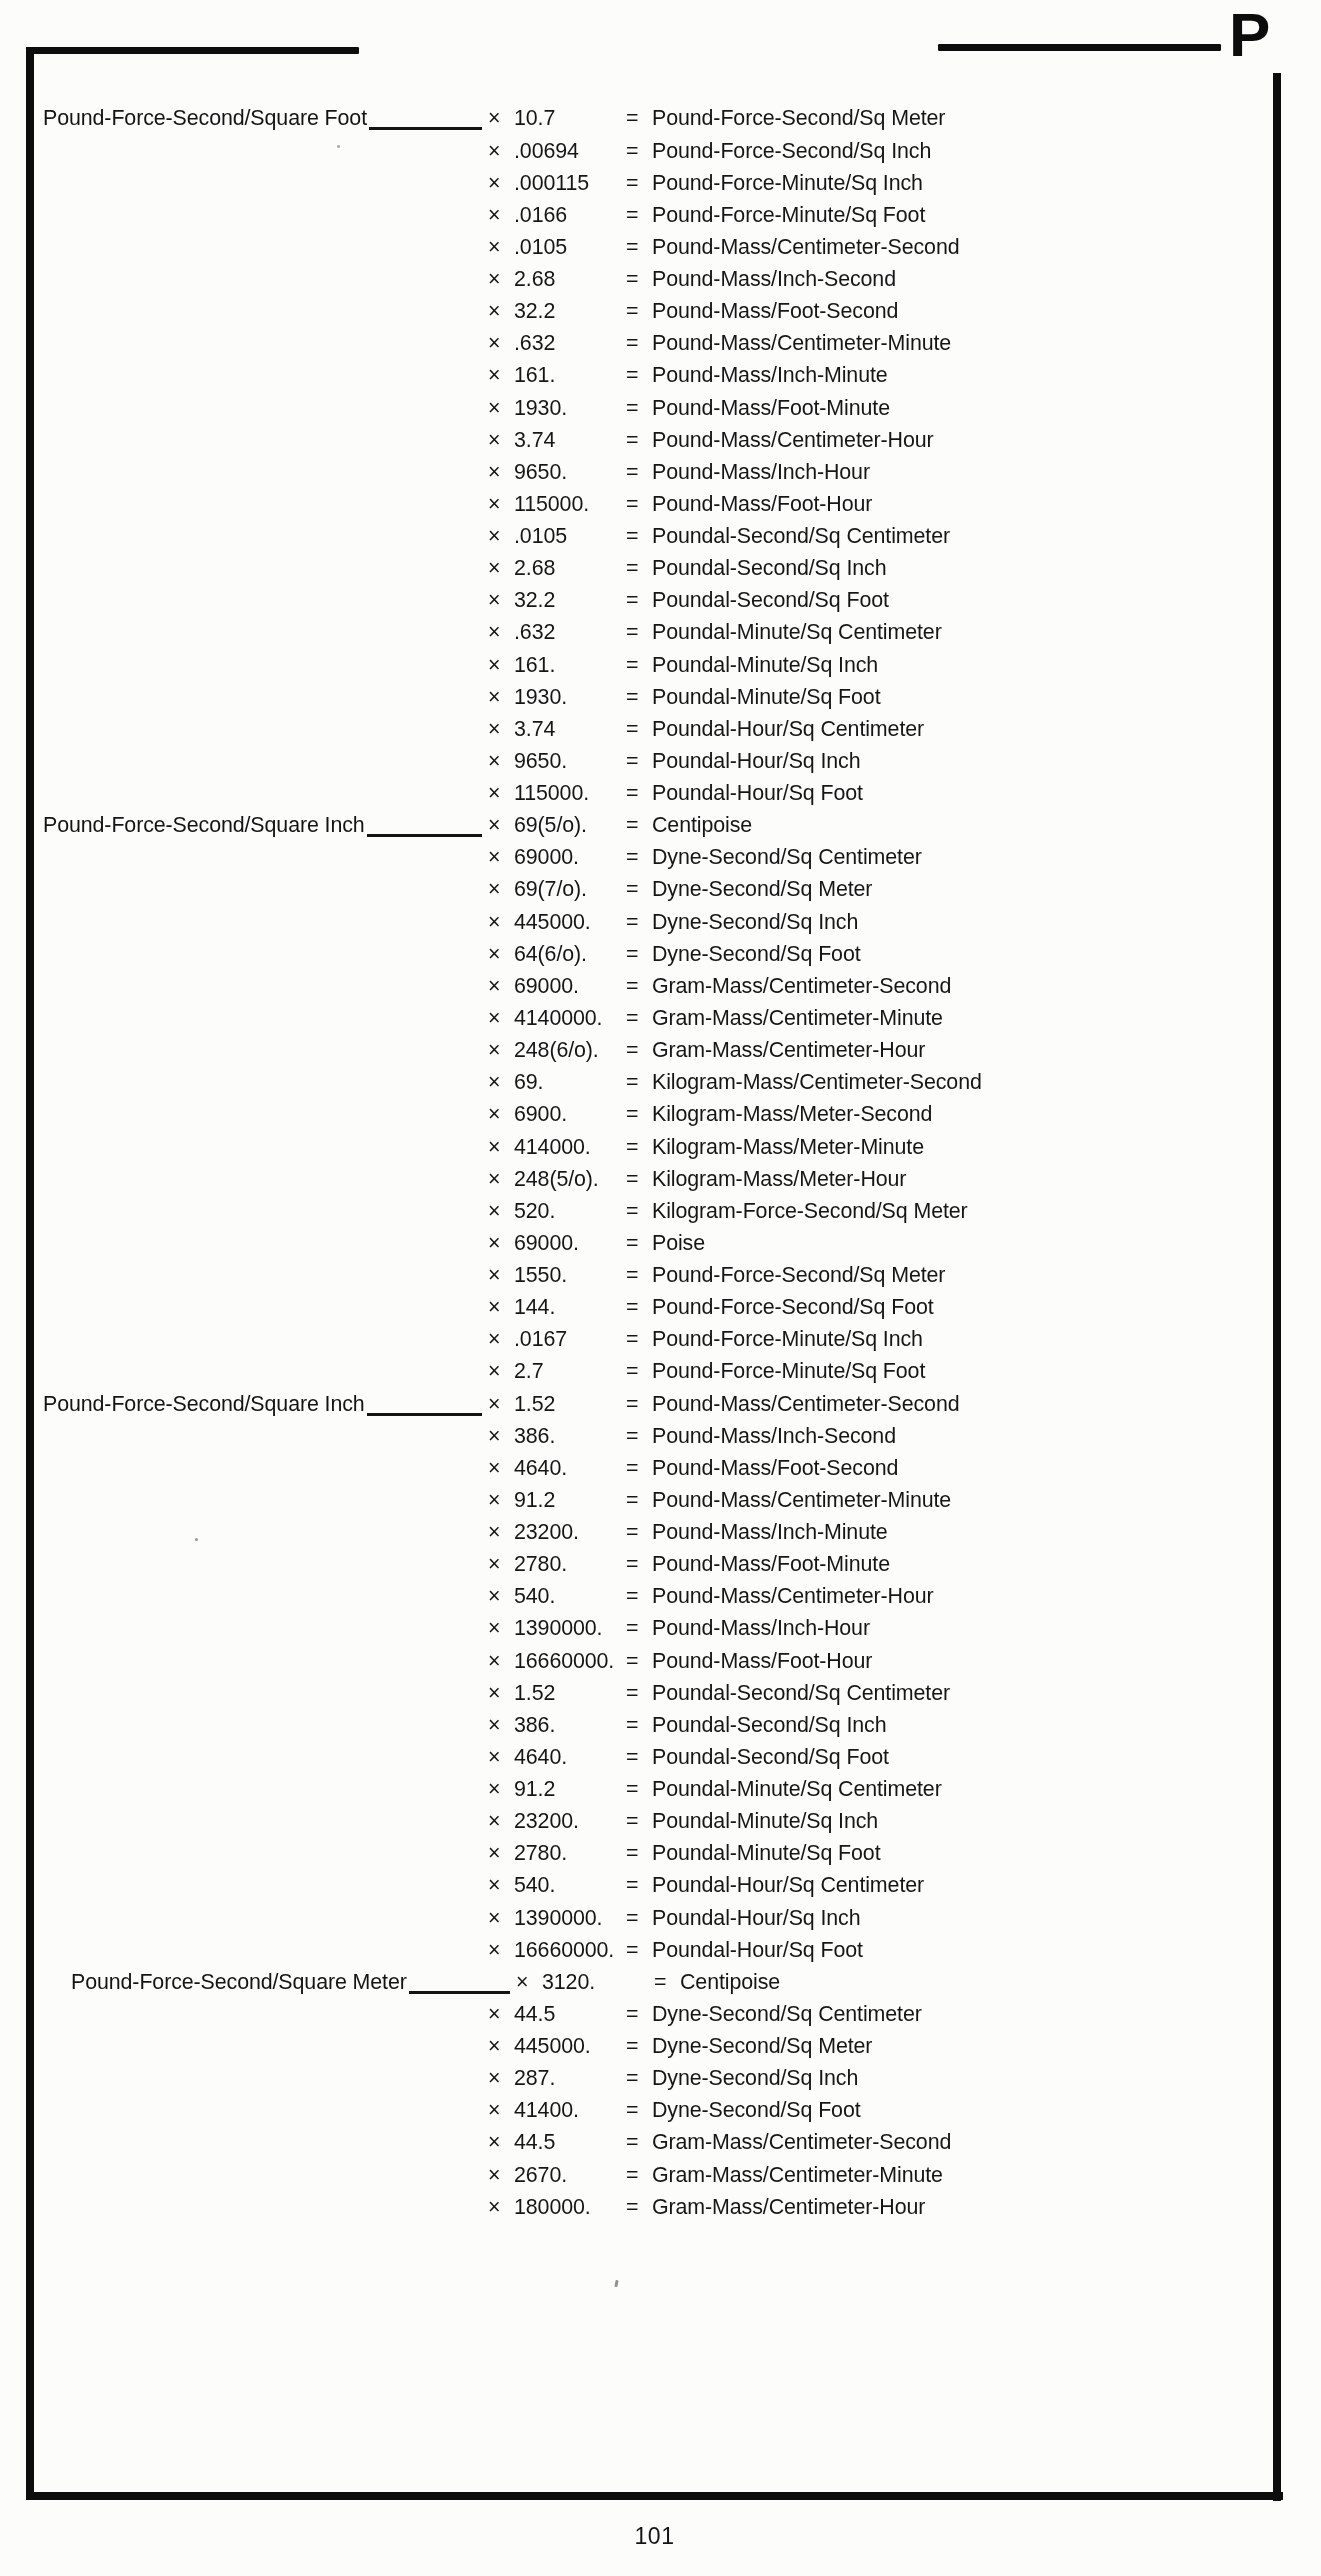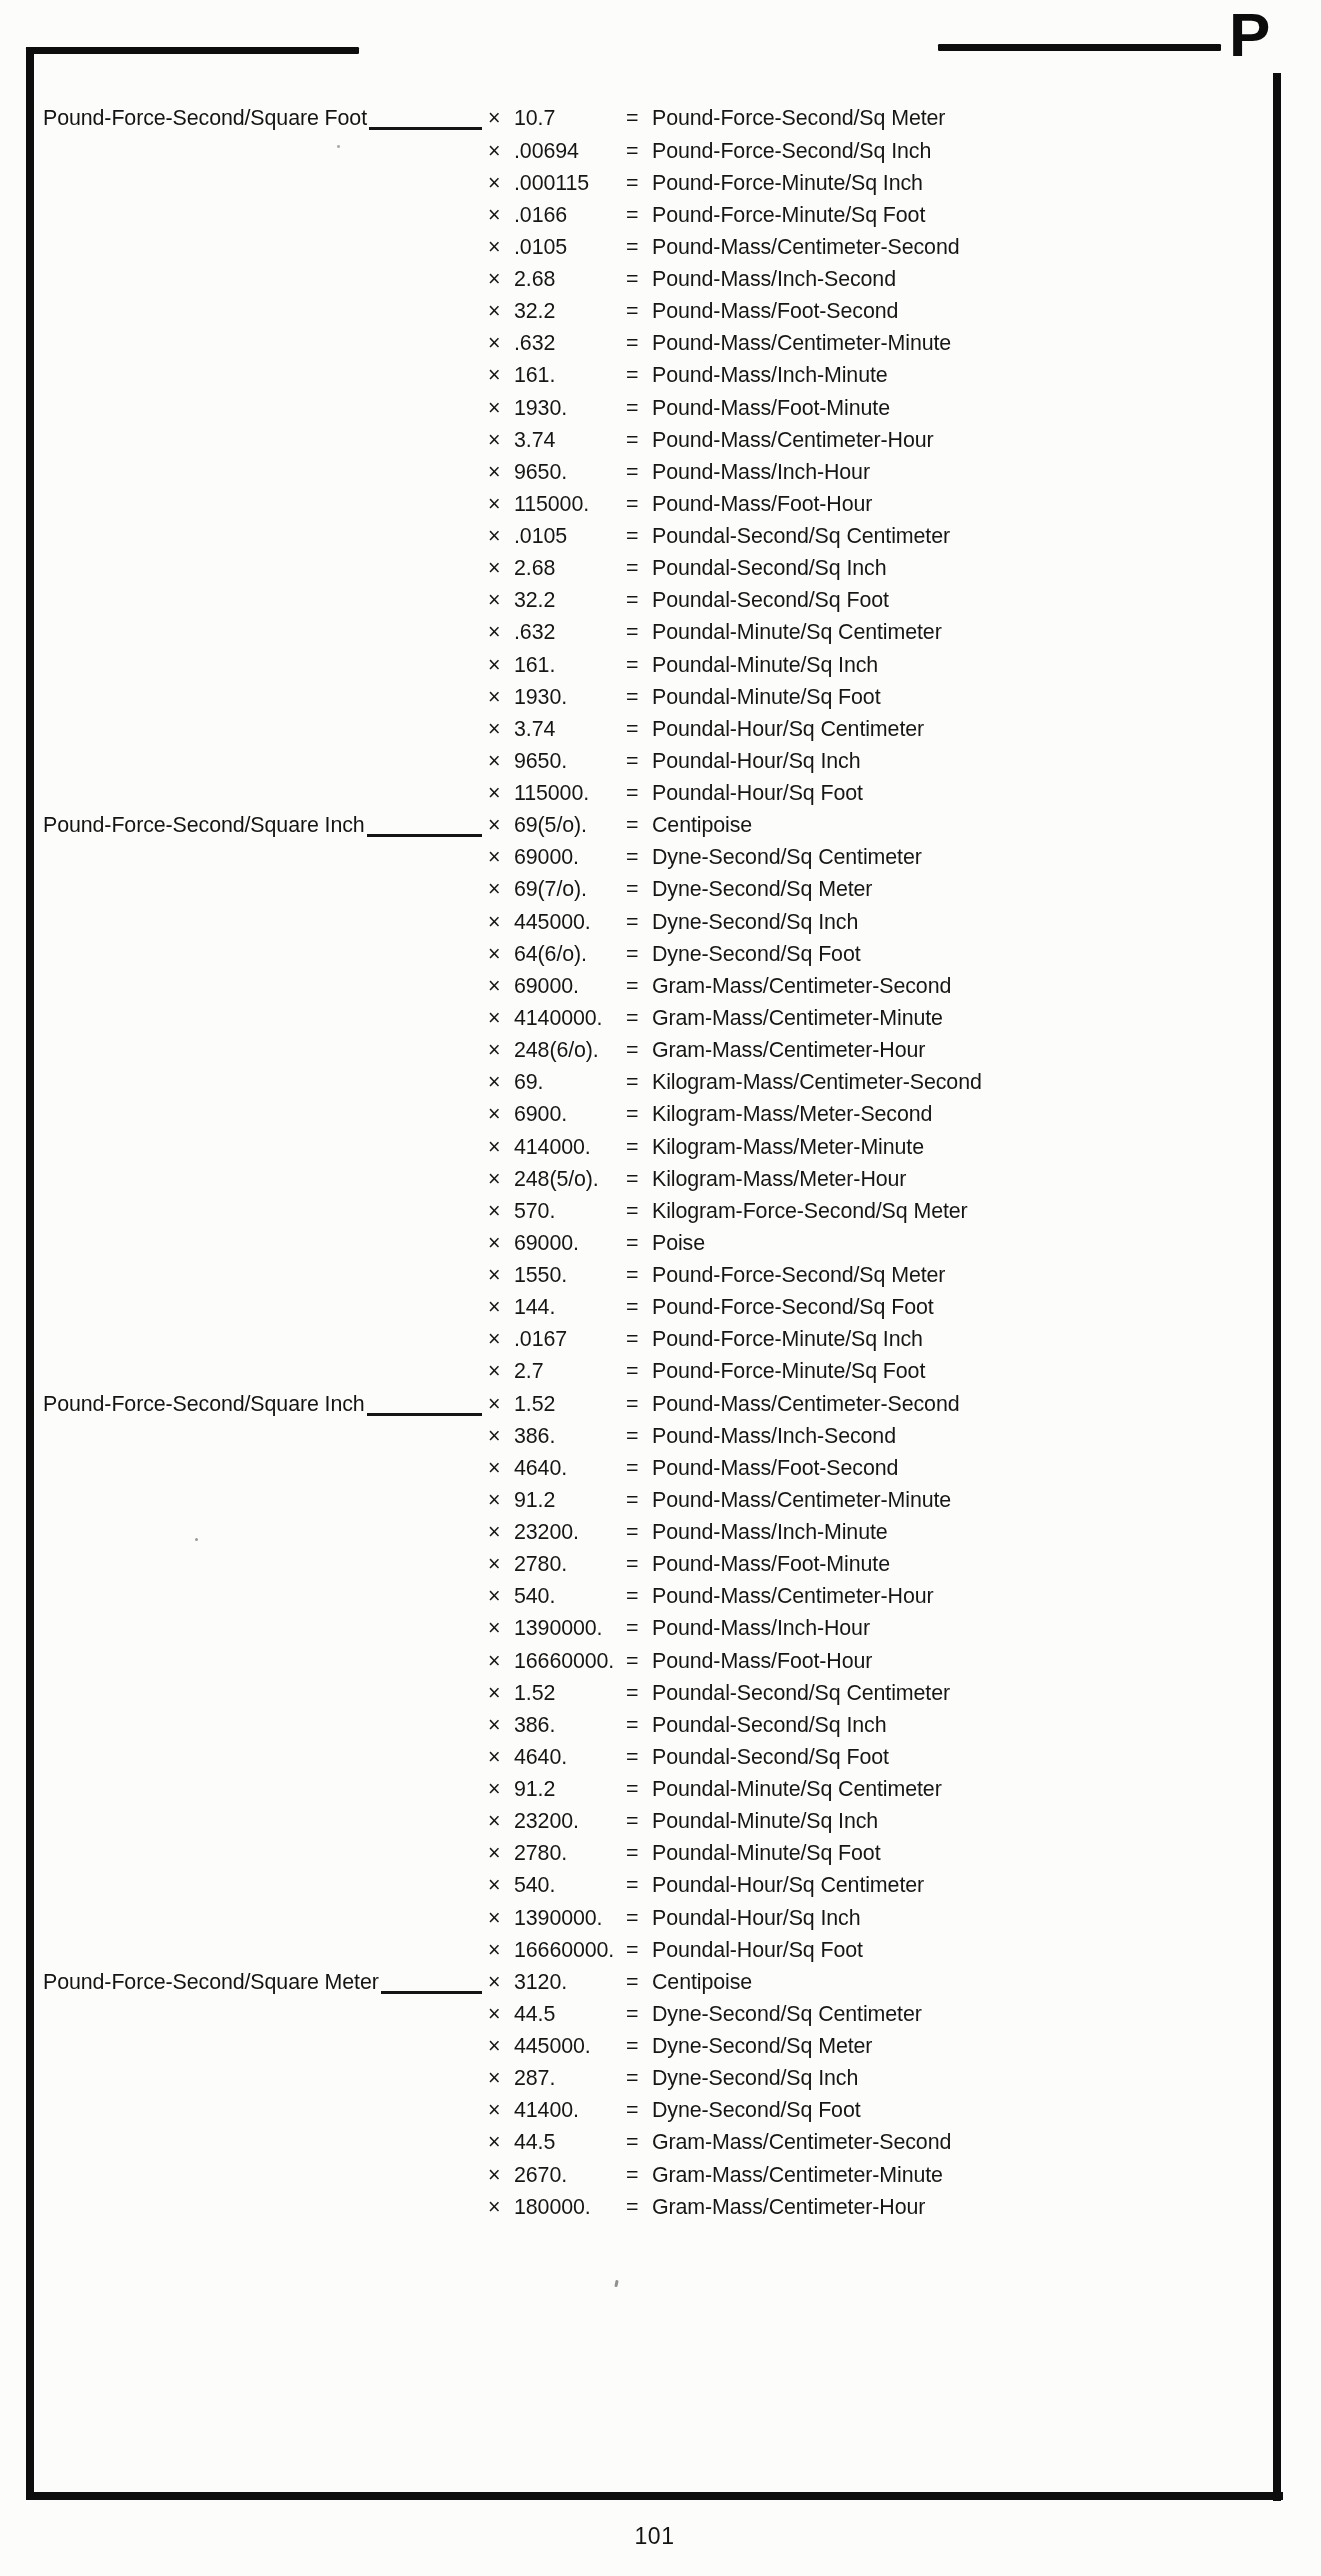--- a/index.html
+++ b/index.html
@@ -327,21 +327,21 @@
         <span class="result">Kilogram-Mass/Meter-Minute</span>
       </div>
       <div class="row" style="top: 1163px;">
         <span class="mult-sign">×</span>
         <span class="mult-value">248(5/o).</span>
         <span class="eq-sign">=</span>
         <span class="result">Kilogram-Mass/Meter-Hour</span>
       </div>
       <div class="row" style="top: 1195px;">
         <span class="mult-sign">×</span>
-        <span class="mult-value">570.</span>
+        <span class="mult-value">520.</span>
         <span class="eq-sign">=</span>
         <span class="result">Kilogram-Force-Second/Sq Meter</span>
       </div>
       <div class="row" style="top: 1227px;">
         <span class="mult-sign">×</span>
         <span class="mult-value">69000.</span>
         <span class="eq-sign">=</span>
         <span class="result">Poise</span>
       </div>
       <div class="row" style="top: 1259px;">
@@ -473,21 +473,21 @@
         <span class="mult-value">1390000.</span>
         <span class="eq-sign">=</span>
         <span class="result">Poundal-Hour/Sq Inch</span>
       </div>
       <div class="row" style="top: 1934px;">
         <span class="mult-sign">×</span>
         <span class="mult-value">16660000.</span>
         <span class="eq-sign">=</span>
         <span class="result">Poundal-Hour/Sq Foot</span>
       </div>
-      <div class="row" style="top: 1966px;">
+      <div class="row" style="top: 1966px; margin-left: 28px;">
         <div class="label-wrap">
           <span class="src-label">Pound-Force-Second/Square Meter</span>
           <span class="leader"></span>
         </div>
         <span class="mult-sign">×</span>
         <span class="mult-value">3120.</span>
         <span class="eq-sign">=</span>
         <span class="result">Centipoise</span>
       </div>
       <div class="row" style="top: 1998px;">

